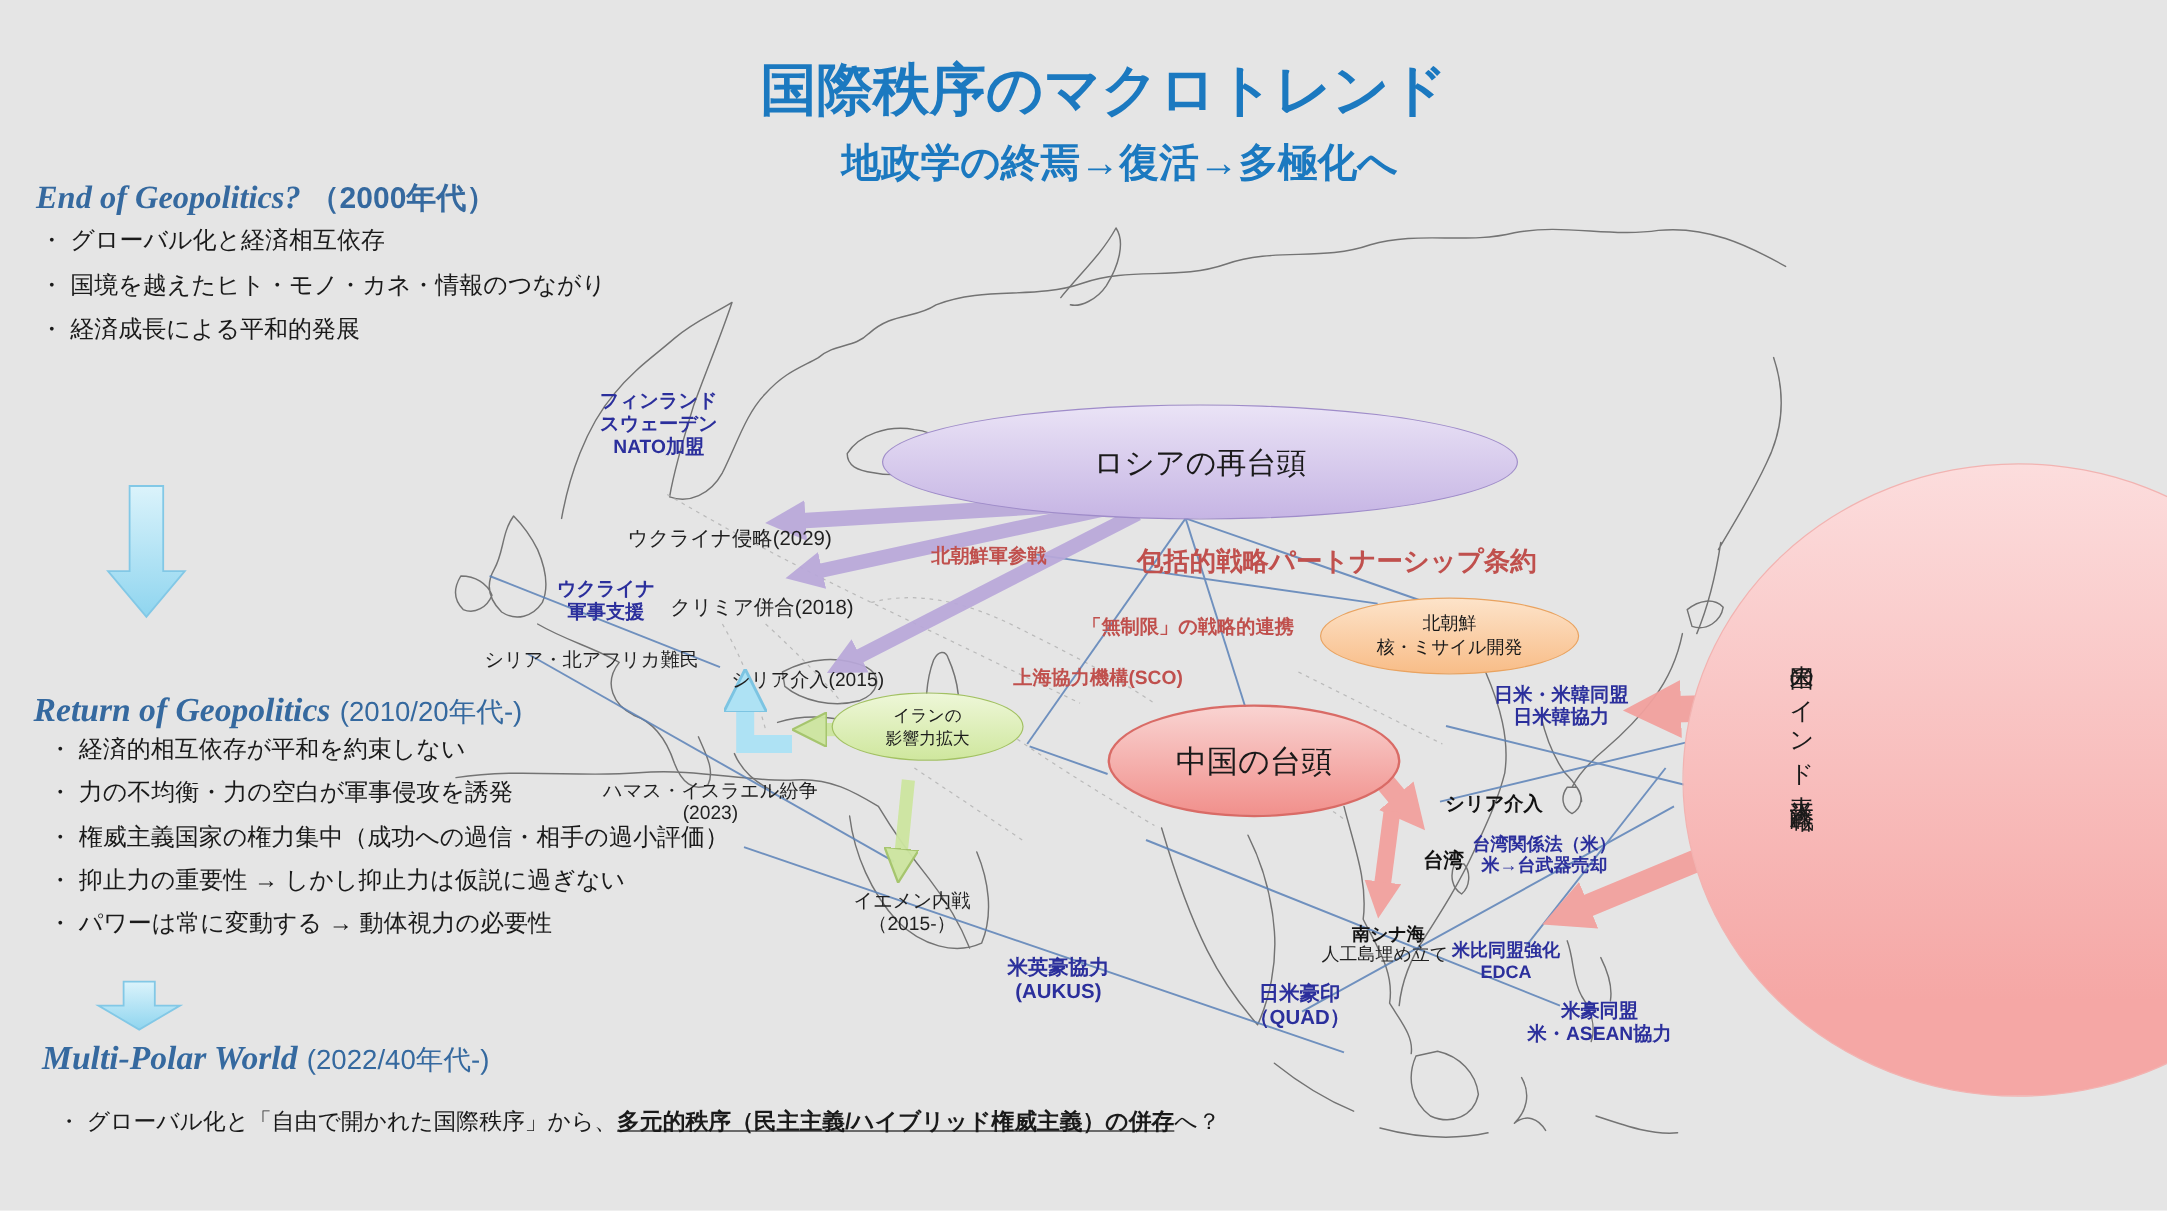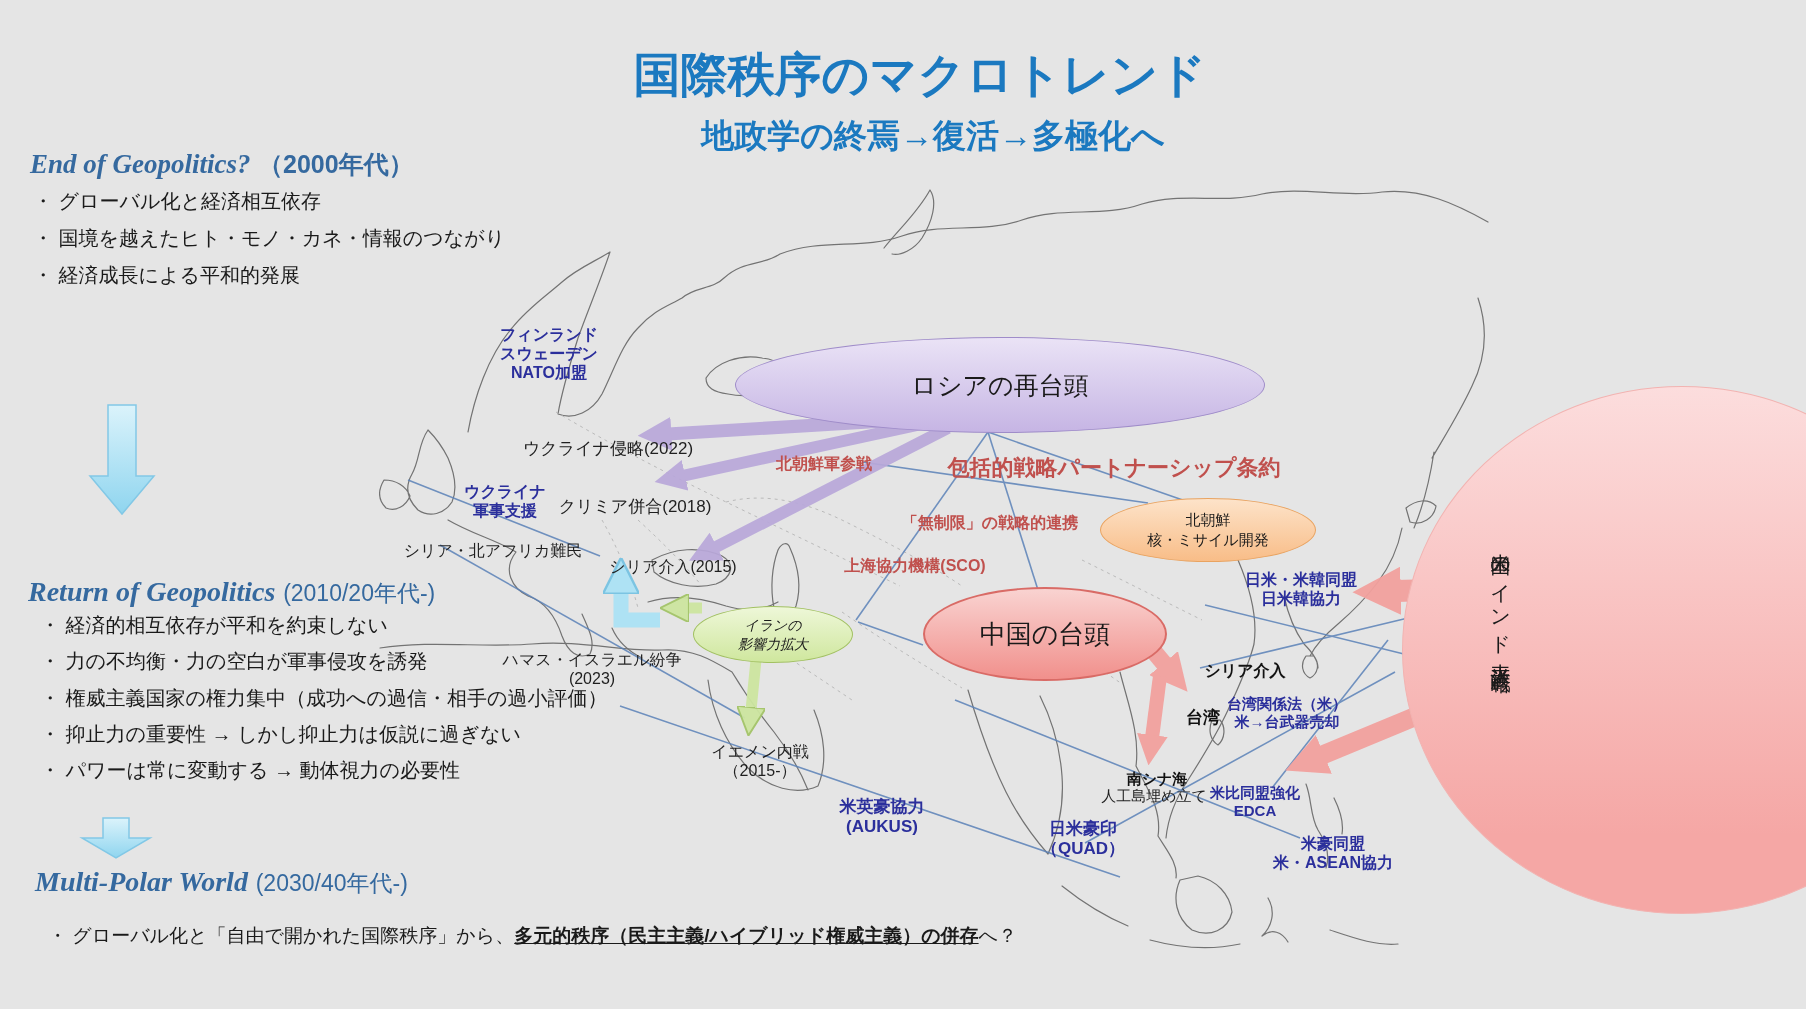--- a/index.html
+++ b/index.html
@@ -134,56 +134,56 @@
   <div class="bullets" style="left:40px;top:607px;font-size:20px;line-height:36.3px;">
     <div>・ 経済的相互依存が平和を約束しない</div>
     <div>・ 力の不均衡・力の空白が軍事侵攻を誘発</div>
     <div>・ 権威主義国家の権力集中（成功への過信・相手の過小評価）</div>
     <div>・ 抑止力の重要性 → しかし抑止力は仮説に過ぎない</div>
     <div>・ パワーは常に変動する → 動体視力の必要性</div>
   </div>
 
   <div class="sec-head" style="left:35px;top:866px;font-size:28px;">
     <span class="serif">Multi-Polar World</span>
-    <span class="era">(2030/40年代-)</span>
+    <span class="era">(2022/40年代-)</span>
   </div>
   <div class="bullets" style="left:48px;top:917px;font-size:19px;line-height:37px;">
     <div>
       <span>・ グローバル化と「自由で開かれた国際秩序」から、</span><span class="emph">多元的秩序（民主主義/ハイブリッド権威主義）の併存</span><span>へ？</span>
     </div>
   </div>
 
   <div class="ellipse el-russia" style="left:735px;top:337px;width:530px;height:96px;font-size:25px;">
     <div>ロシアの再台頭</div>
   </div>
 
   <div class="ellipse el-nk" style="left:1100px;top:498px;width:216px;height:64px;font-size:15px;line-height:1.35;">
     <div>北朝鮮</div>
     <div>核・ミサイル開発</div>
   </div>
 
-  <div class="ellipse el-iran" style="left:693px;top:606px;width:160px;height:57px;font-size:14px;line-height:1.35;font-style:italic;">
+  <div class="ellipse el-iran" style="left:693px;top:577px;width:160px;height:57px;font-size:14px;line-height:1.35;">
     <div>イランの</div>
     <div>影響力拡大</div>
   </div>
 
   <div class="ellipse el-china" style="left:923px;top:587px;width:244px;height:94px;font-size:26px;">
     <div>中国の台頭</div>
   </div>
 
   <div class="us-circle" style="left:1402px;top:386px;width:560px;height:528px;"></div>
   <div class="vtext" style="left:1488px;top:538px;font-size:20px;">米国のインド太平洋戦略</div>
 
   <div class="lbl navy" style="left:549px;top:354px;font-size:16px;">
     <div>フィンランド</div>
     <div>スウェーデン</div>
     <div>NATO加盟</div>
   </div>
 
-  <div class="lbl blk" style="left:608px;top:449px;font-size:17px;">ウクライナ侵略(2022)</div>
+  <div class="lbl blk" style="left:608px;top:449px;font-size:17px;">ウクライナ侵略(2029)</div>
 
   <div class="lbl navy" style="left:505px;top:501px;font-size:16px;">
     <div>ウクライナ</div>
     <div>軍事支援</div>
   </div>
 
   <div class="lbl blk" style="left:635px;top:507px;font-size:17px;">クリミア併合(2018)</div>
 
   <div class="lbl blk" style="left:493px;top:551px;font-size:16px;">シリア・北アフリカ難民</div>
 

